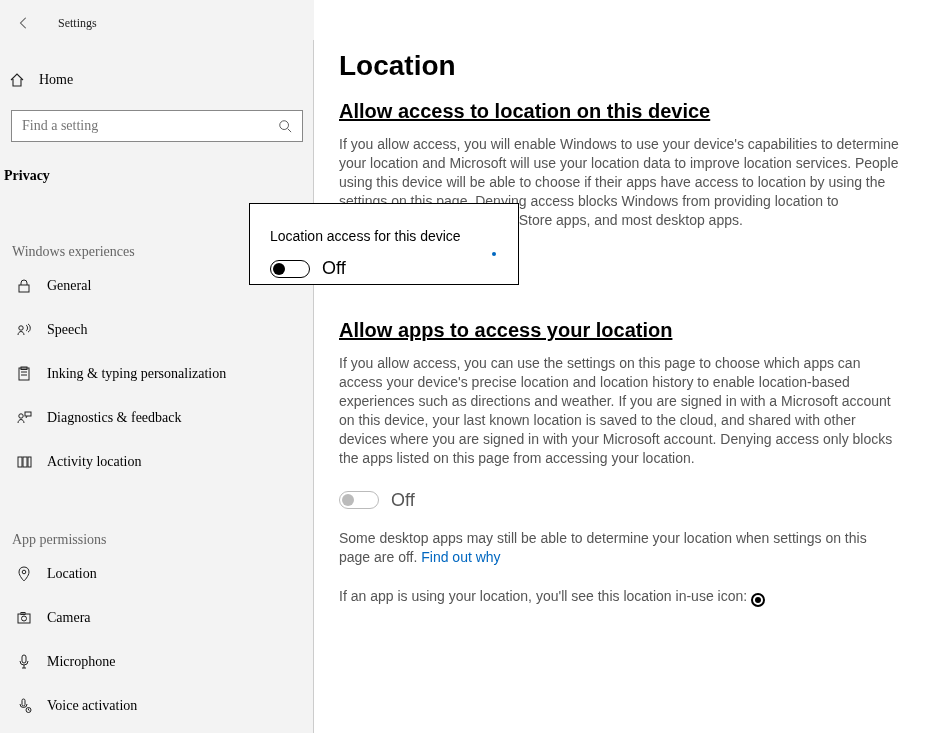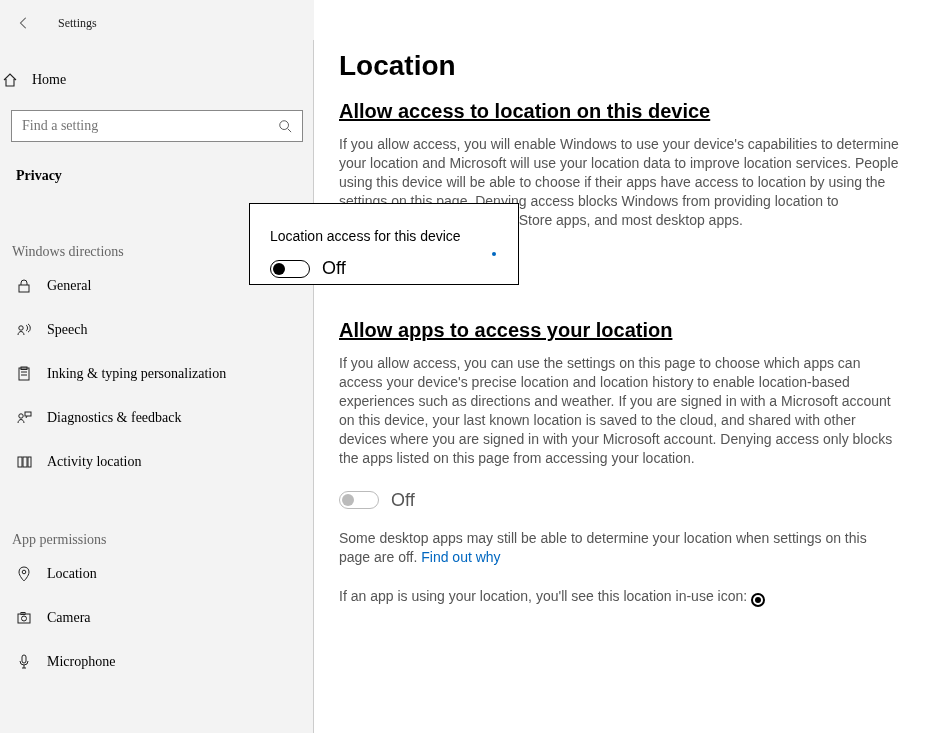--- a/index.html
+++ b/index.html
@@ -35,21 +35,21 @@
   }
   .title {
     margin-left: 25px;
     font-size: 12px;
     color: #222;
   }
   .home-row {
     display: flex;
     align-items: center;
     height: 40px;
-    padding-left: 2px;
+    padding-left: 9px;
     margin-top: 22px;
     cursor: pointer;
   }
   .home-row .label { margin-left: 14px; font-size: 14px; }
   .search-box {
     margin: 10px 11px 0 11px;
     border: 1px solid #888;
     background: #fff;
     height: 32px;
     display: flex;
@@ -62,21 +62,21 @@
     flex: 1;
     font-size: 14px;
     font-family: inherit;
     background: transparent;
   }
   .search-box .search-icon { color: #555; }
   .section-label {
     font-size: 14px;
     font-weight: 600;
     color: #000;
-    padding: 0 16px;
+    padding: 0 4px;
     margin-top: 22px;
   }
   .privacy-label { margin-top: 26px; }
   .group-label {
     font-size: 14px;
     color: #666;
     padding: 0 12px;
   }
   .windows-perms { margin-top: 60px; }
   .app-perms { margin-top: 48px; }
@@ -238,21 +238,21 @@
     <span class="search-icon">
       <svg width="14" height="14" viewBox="0 0 16 16">
           <circle cx="7" cy="7" r="5" stroke="#555" stroke-width="1.1" fill="none"></circle>
           <line x1="11" y1="11" x2="15" y2="15" stroke="#555" stroke-width="1.1"></line>
         </svg>
     </span>
   </div>
 
   <div class="section-label privacy-label">Privacy</div>
 
-  <div class="group-label windows-perms">Windows directions</div>
+  <div class="group-label windows-perms">Windows experiences</div>
   <div class="nav-sep"></div>
 
   <div class="nav-item">
     <span class="ic">
       <svg width="16" height="16" viewBox="0 0 16 16">
           <rect x="3" y="7" width="10" height="7" stroke="#222" fill="none"></rect>
           <path d="M5 7 V5 a3 3 0 0 1 6 0 V7" stroke="#222" fill="none"></path>
         </svg>
     </span>
     <span class="label">General</span>
@@ -323,20 +323,31 @@
     <span class="label">Camera</span>
   </div>
   <div class="nav-item">
     <span class="ic">
       <svg width="16" height="16" viewBox="0 0 16 16">
           <rect x="6" y="1" width="4" height="8" rx="2" stroke="#222" fill="none"></rect>
           <path d="M4 7a4 4 0 0 0 8 0M8 11v3M6 14h4" stroke="#222" fill="none"></path>
         </svg>
     </span>
     <span class="label">Microphone</span>
+  </div>
+  <div class="nav-item">
+    <span class="ic">
+      <svg width="16" height="16" viewBox="0 0 16 16">
+          <rect x="6" y="1" width="3" height="7" rx="1.5" stroke="#222" fill="none"></rect>
+          <path d="M4 6a3.5 3.5 0 0 0 7 0" stroke="#222" fill="none"></path>
+          <circle cx="12.5" cy="12" r="2.5" stroke="#222" fill="none"></circle>
+          <path d="M12.5 10.5v1.5l1 .7" stroke="#222" fill="none"></path>
+        </svg>
+    </span>
+    <span class="label">Voice activation</span>
   </div>
 </div>
 
 <div class="divider-vert"></div>
 
 <div class="main">
   <h1 class="page-title">Location</h1>
 
   <h2 class="subhead">Allow access to location on this device</h2>
   <p class="body-text">If you allow access, you will enable Windows to use your device's capabilities to determine your location and Microsoft will use your location data to improve location services. People using this device will be able to choose if their apps have access to location by using the settings on this page. Denying access blocks Windows from providing location to Windows features, Microsoft Store apps, and most desktop apps.</p>

